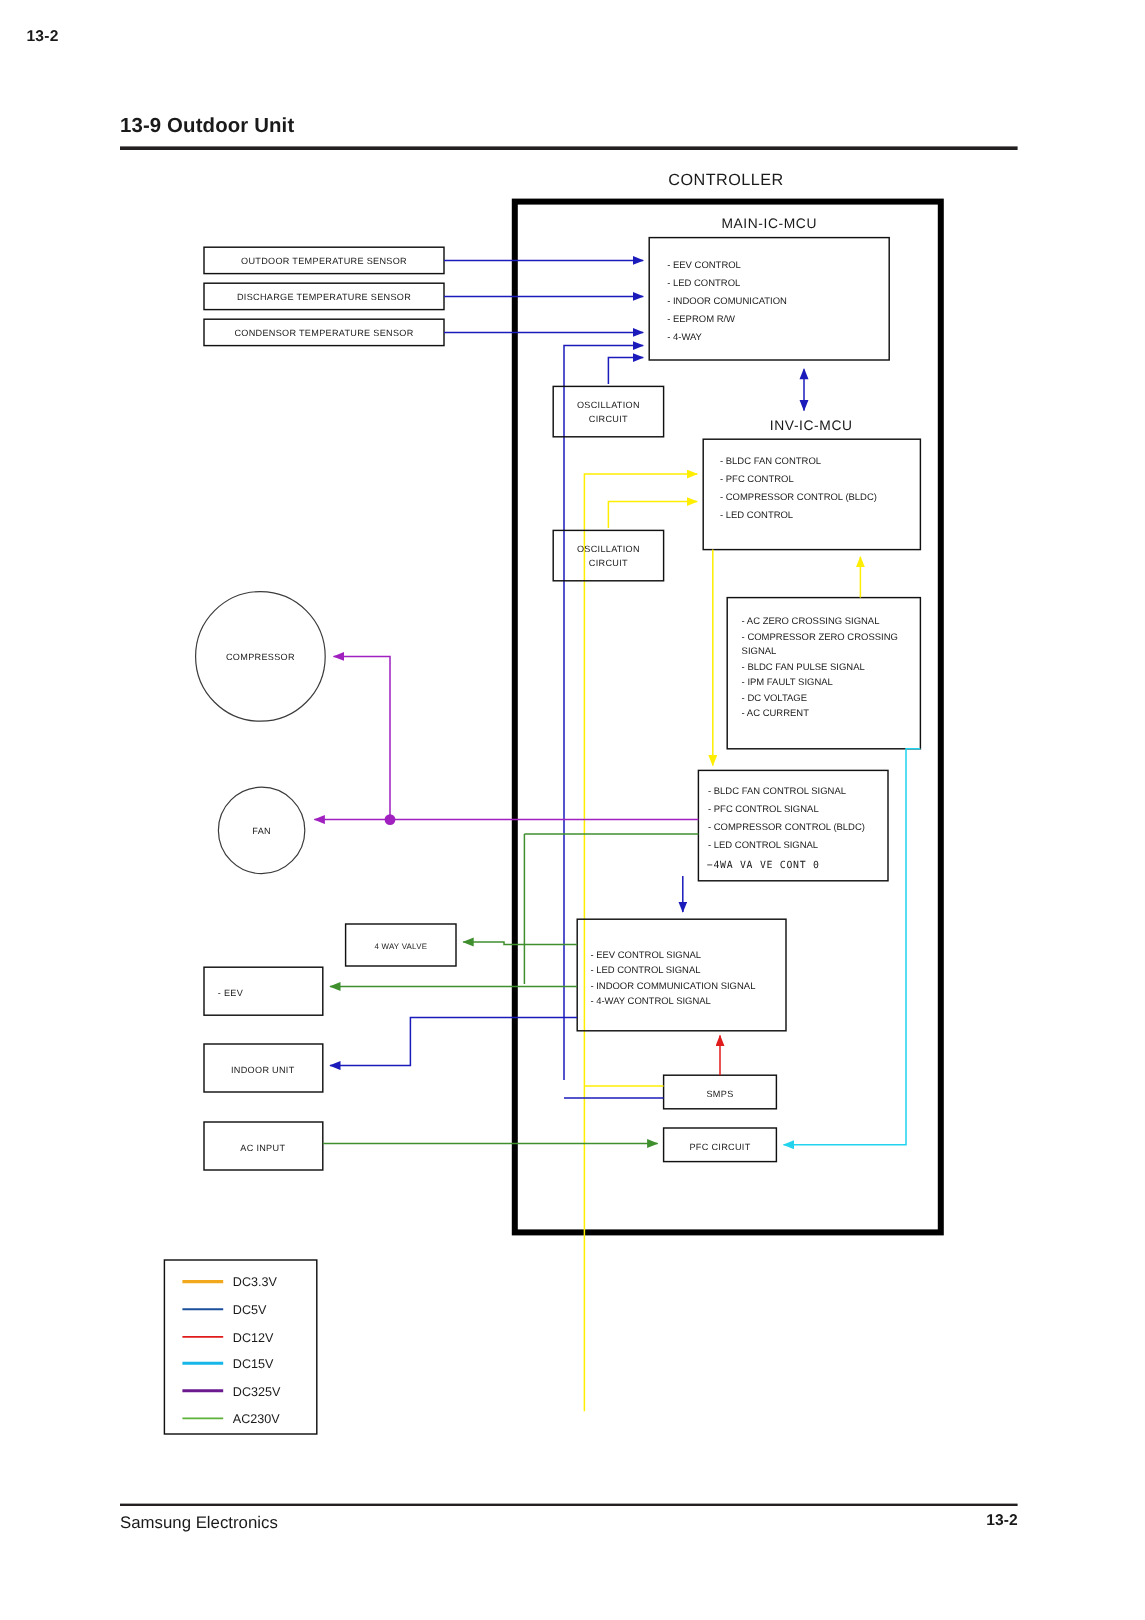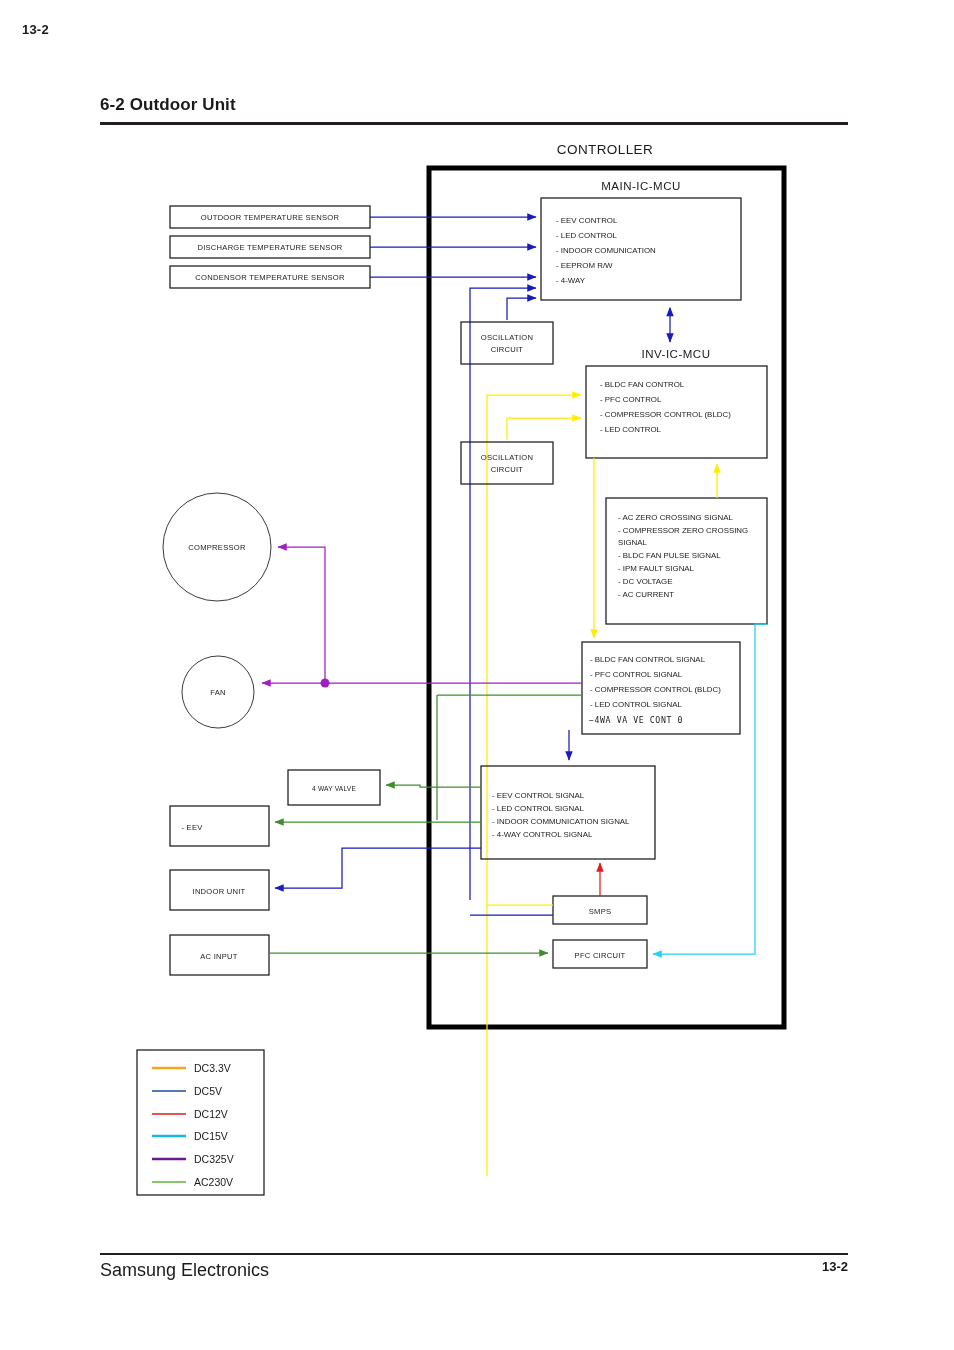--- a/index.html
+++ b/index.html
@@ -2,21 +2,21 @@
 <html><head>
 <meta charset="utf-8">
 <style>
   html,body{margin:0;padding:0;background:#fff;}
   body{width:954px;height:1350px;position:relative;font-family:"Liberation Sans",sans-serif;color:#1a1a1a;}
   .page{position:absolute;inset:0;}
   .hdr-pagenum{position:absolute;left:22px;top:22px;font-size:13px;font-weight:bold;letter-spacing:.2px;}
   .title{position:absolute;left:100px;top:95px;font-size:17px;font-weight:bold;letter-spacing:.1px;}
   .title-rule{position:absolute;left:100px;top:122px;width:748px;height:3px;background:#231f20;}
   .ftr-rule{position:absolute;left:100px;top:1253px;width:748px;height:2px;background:#231f20;}
-  .ftr-left{position:absolute;left:100px;top:1260px;font-size:18px;}
+  .ftr-left{position:absolute;left:100px;top:1260px;font-size:14px;}
   .ftr-right{position:absolute;right:106px;top:1259px;font-size:13px;font-weight:bold;}
   svg.diagram{position:absolute;left:0;top:130px;}
   text{font-family:"Liberation Sans",sans-serif;fill:#1a1a1a;}
   .t-ctrl{font-size:13.5px;letter-spacing:.4px;}
   .t-mcu{font-size:11.5px;letter-spacing:.5px;}
   .t-box{font-size:7.6px;letter-spacing:.25px;}
   .t-list{font-size:7.9px;}
   .t-mono{font-family:"DejaVu Sans Mono",monospace;font-size:8.2px;letter-spacing:.6px;}
   .t-leg{font-size:10.5px;}
   .t-small{font-size:6.6px;letter-spacing:.2px;}
@@ -25,21 +25,21 @@
   .frame{fill:none;stroke:#000;stroke-width:5;}
   .legbox{fill:none;stroke:#111;stroke-width:1.2;}
   .w{fill:none;stroke-width:1.25;}
 </style>
 </head>
 <body>
 
 <div class="page">
 
   <div class="hdr-pagenum">13-2</div>
-  <div class="title">6-2 Outdoor Unit</div>
+  <div class="title">13-9 Outdoor Unit</div>
   <div class="title-rule"></div>
 
   <svg class="diagram" width="954" height="1100" viewBox="0 0 954 1100">
     <defs>
       <marker id="ab" markerWidth="8" markerHeight="8" refX="7" refY="3" orient="auto" markerUnits="strokeWidth">
         <path d="M0,0 L7.5,3 L0,6 z" fill="#1b1bbb"></path>
       </marker>
       <marker id="ay" markerWidth="8" markerHeight="8" refX="7" refY="3" orient="auto" markerUnits="strokeWidth">
         <path d="M0,0 L7.5,3 L0,6 z" fill="#ffee00"></path>
       </marker>

